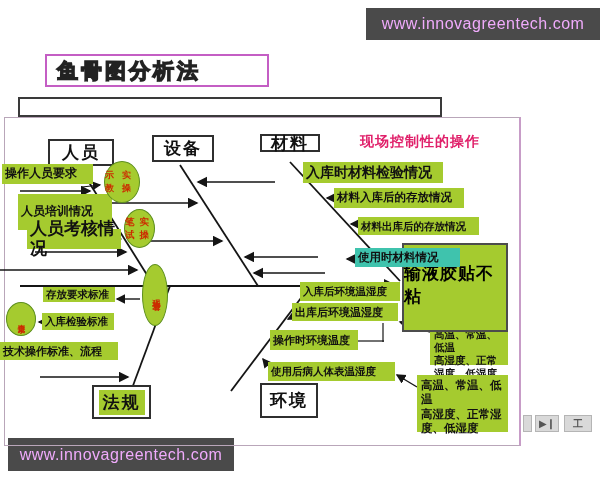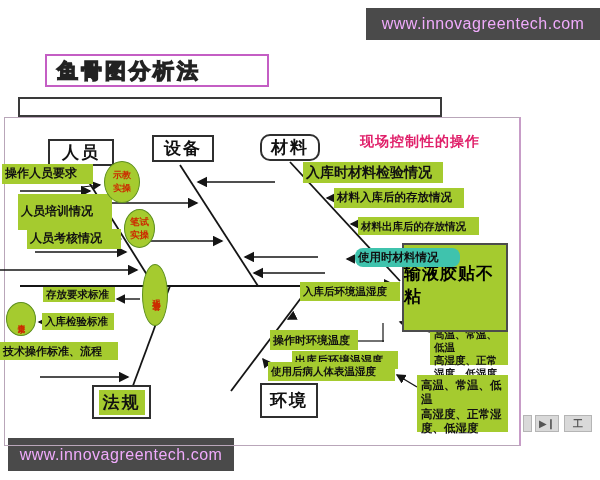--- a/index.html
+++ b/index.html
@@ -27,21 +27,21 @@
   .cyan{background:#3fc3ad;}
   
   .head-box{position:absolute;left:402px;top:243px;width:106px;height:89px;background:#a5cb2f;
       border:2px solid #4c4c4c;box-sizing:border-box;display:flex;align-items:flex-end;justify-content:flex-start;
       font-size:17px;font-weight:bold;color:#000;padding-bottom:22px;letter-spacing:1px;}
   
   .note{position:absolute;background:#a5cb2f;color:#111;font-weight:bold;font-size:10.5px;
       line-height:1.25;padding:3px 4px;box-sizing:border-box;}
   
   .ell{position:absolute;background:#a5cb2f;border:1.5px solid #5d8f1e;border-radius:50%;
-      display:flex;flex-direction:column;align-items:center;justify-content:center;
+      display:flex;align-items:center;justify-content:center;
       color:#cc2b00;font-weight:bold;box-sizing:border-box;}
   .ell .vtxt{writing-mode:vertical-rl;letter-spacing:1px;}
   .subtitle{position:absolute;left:360px;top:133px;color:#e0206a;font-weight:bold;font-size:14px;letter-spacing:1px;}
   svg.lines{position:absolute;left:0;top:0;z-index:1;}
   .z2{z-index:2;} .z3{z-index:3;} .z4{z-index:4;}
   
   .navbtn{position:absolute;background:#d9d9d9;border:1px solid #b5b5b5;color:#555;
       display:flex;align-items:center;justify-content:center;font-size:10px;font-weight:bold;box-sizing:border-box;}
 </style>
 </head>
@@ -106,45 +106,45 @@
   <div class="rect-slide"></div>
 
   <div class="subtitle z2">现场控制性的操作</div>
 
   <div class="cat z2" style="left:48px;top:139px;width:66px;height:27px;">
     <span>人员</span>
   </div>
   <div class="cat z2" style="left:152px;top:135px;width:62px;height:27px;">
     <span>设备</span>
   </div>
-  <div class="cat z2" style="left:260px;top:134px;width:60px;height:27px;border-radius:10px;">
+  <div class="cat z2" style="left:260px;top:134px;width:60px;height:18px;">
     <span>材料</span>
   </div>
   <div class="cat z2" style="left:92px;top:385px;width:59px;height:34px;">
     <span class="inner-green">法规</span>
   </div>
   <div class="cat z2" style="left:212px;top:383px;width:58px;height:35px;margin-left:48px;">
     <span>环境</span>
   </div>
 
   <div class="glabel z2" style="left:2px;top:164px;width:91px;height:20px;font-size:12px;">操作人员要求</div>
   <div class="glabel z2" style="left:18px;top:194px;width:94px;height:36px;font-size:12px;">人员培训情况</div>
-  <div class="glabel z2" style="left:27px;top:229px;width:94px;height:20px;font-size:12px;">人员考核情况</div>
+  <div class="glabel z2" style="left:27px;top:229px;width:94px;height:20px;font-size:17px;">人员考核情况</div>
 
   <div class="glabel z2" style="left:43px;top:287px;width:72px;height:15px;font-size:10.5px;">存放要求标准</div>
   <div class="glabel z2" style="left:0px;top:342px;width:118px;height:18px;font-size:11px;">技术操作标准、流程</div>
   <div class="glabel z2" style="left:42px;top:313px;width:72px;height:17px;font-size:10.5px;">入库检验标准</div>
 
   <div class="glabel z2" style="left:303px;top:162px;width:140px;height:21px;font-size:14px;">入库时材料检验情况</div>
   <div class="glabel z2" style="left:334px;top:188px;width:130px;height:20px;font-size:11.5px;">材料入库后的存放情况</div>
   <div class="glabel z2" style="left:358px;top:217px;width:121px;height:18px;font-size:10.5px;">材料出库后的存放情况</div>
-  <div class="glabel cyan z4" style="left:355px;top:248px;width:105px;height:19px;font-size:11.5px;border-radius:8px;">使用时材料情况</div>
+  <div class="glabel cyan z4" style="left:355px;top:248px;width:105px;height:19px;font-size:11.5px;">使用时材料情况</div>
 
   <div class="glabel z2" style="left:300px;top:282px;width:100px;height:19px;font-size:10.5px;">入库后环境温湿度</div>
-  <div class="glabel z2" style="left:292px;top:303px;width:106px;height:18px;font-size:11px;margin-top:48px;">出库后环境温湿度</div>
+  <div class="glabel z2" style="left:292px;top:303px;width:106px;height:18px;font-size:11px;">出库后环境温湿度</div>
   <div class="glabel z2" style="left:270px;top:330px;width:88px;height:20px;font-size:11px;">操作时环境温度</div>
   <div class="glabel z2" style="left:268px;top:362px;width:127px;height:19px;font-size:10.5px;">使用后病人体表温湿度</div>
 
   <div class="head-box z3">
     <span>输液胶贴不粘</span>
   </div>
 
   <div class="note z2" style="left:430px;top:325px;width:78px;height:40px;">
     <div>高温、常温、低温</div>
     <div>高湿度、正常湿度、低湿度</div>

